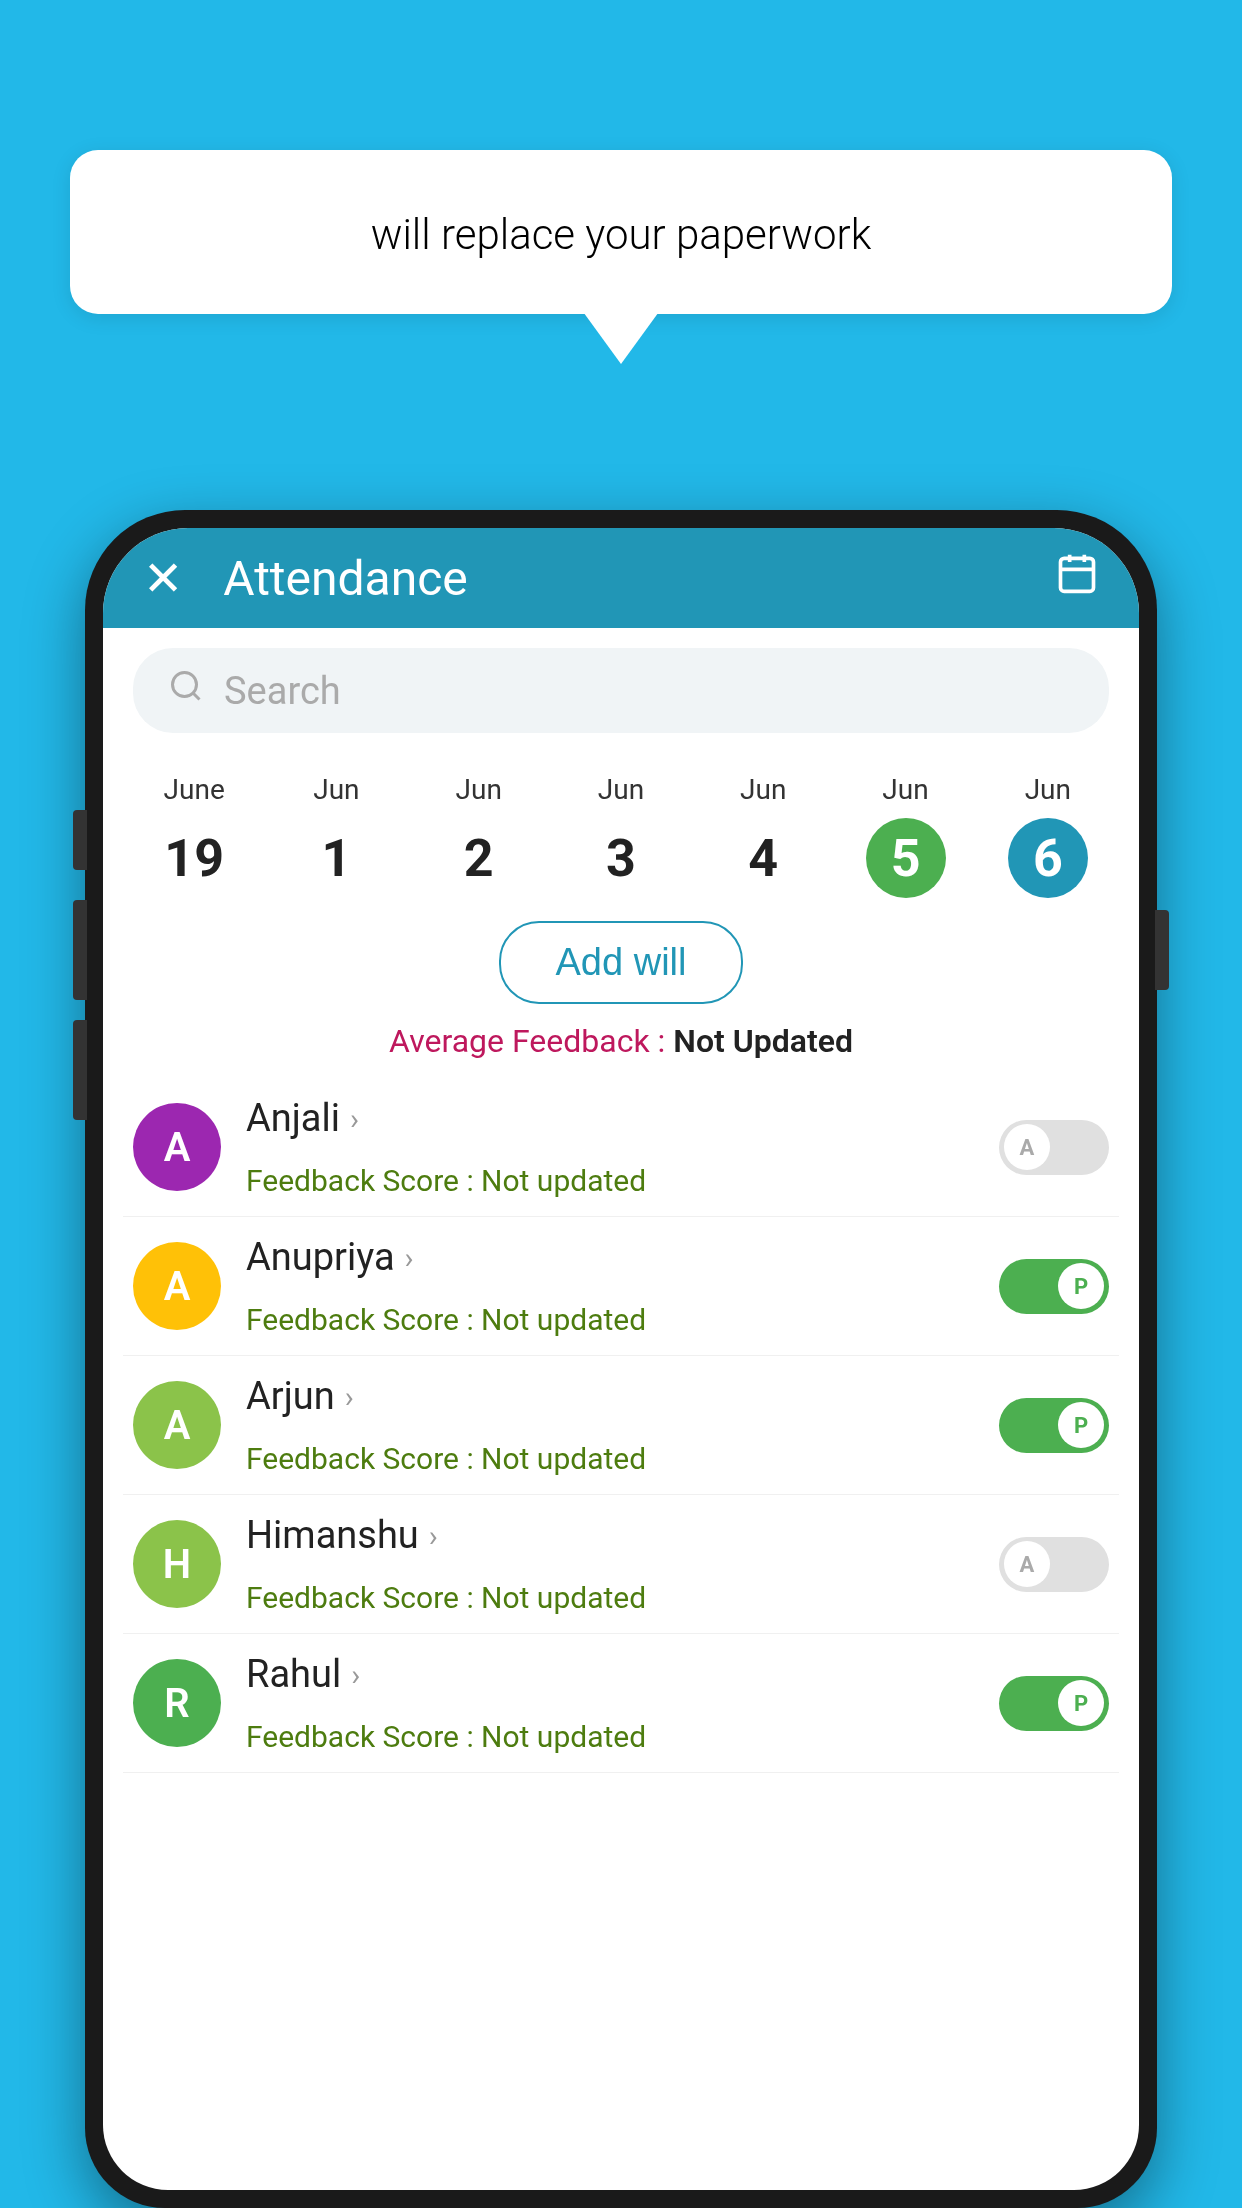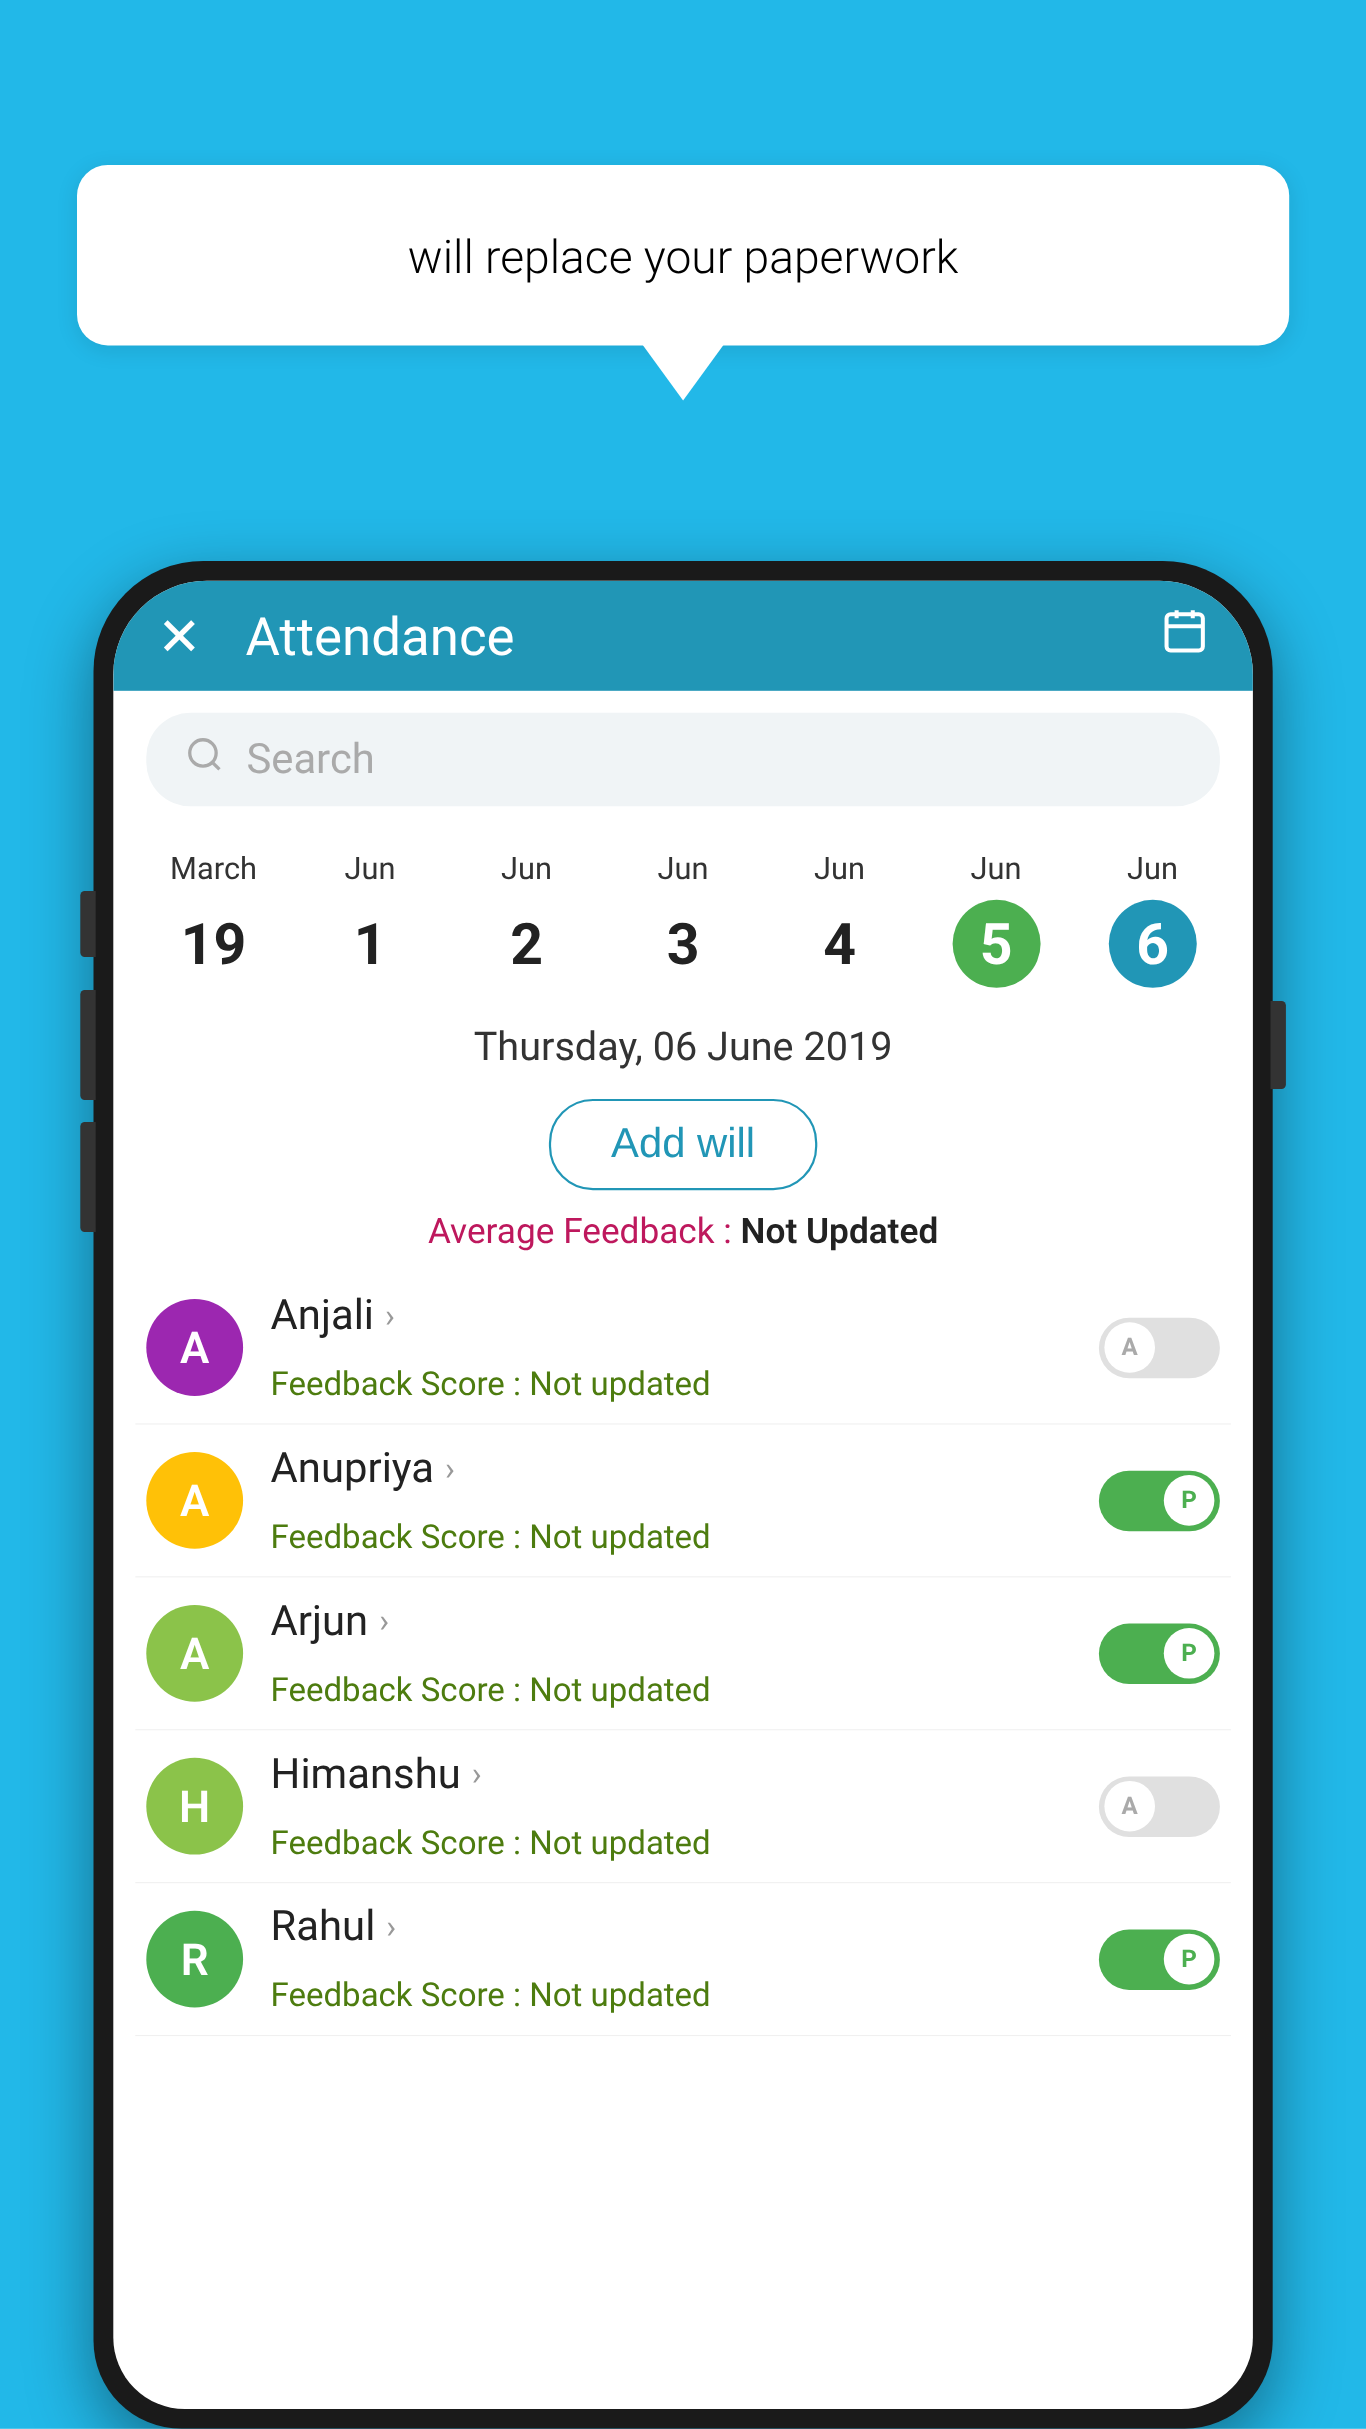--- a/index.html
+++ b/index.html
@@ -392,21 +392,21 @@
         <svg width="36" height="36" viewBox="0 0 24 24" fill="none" stroke="#aaa" stroke-width="2">
           <circle cx="11" cy="11" r="8"></circle>
           <line x1="21" y1="21" x2="16.65" y2="16.65"></line>
         </svg>
       </span>
       <span class="search-text">Search</span>
     </div>
 
     <div class="calendar-strip" id="cal-strip">
         <div class="cal-day">
-          <div class="cal-month">March</div>
+          <div class="cal-month">June</div>
           <div class="cal-num">19</div>
         </div>
         <div class="cal-day">
           <div class="cal-month">Jun</div>
           <div class="cal-num">1</div>
         </div>
         <div class="cal-day">
           <div class="cal-month">Jun</div>
           <div class="cal-num">2</div>
         </div>
@@ -421,21 +421,20 @@
         <div class="cal-day">
           <div class="cal-month">Jun</div>
           <div class="cal-num today">5</div>
         </div>
         <div class="cal-day">
           <div class="cal-month">Jun</div>
           <div class="cal-num selected">6</div>
         </div>
       </div>
 
-    <div class="selected-date">Thursday, 06 June 2019</div>
 
     <button class="add-topic-btn">Add will</button>
 
     <div class="avg-feedback">
       <span>Average Feedback : </span><span style="color: rgb(34, 34, 34); font-weight: 600;">Not Updated</span>
     </div>
 
     <div class="student-list" id="student-list">
         <div class="student-item">
           <div class="student-avatar" style="background: rgb(156, 39, 176);">A</div>

